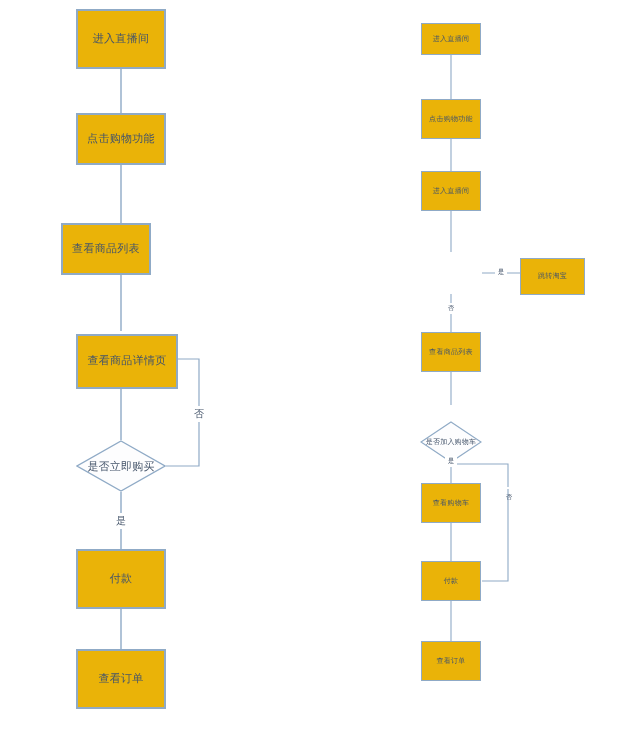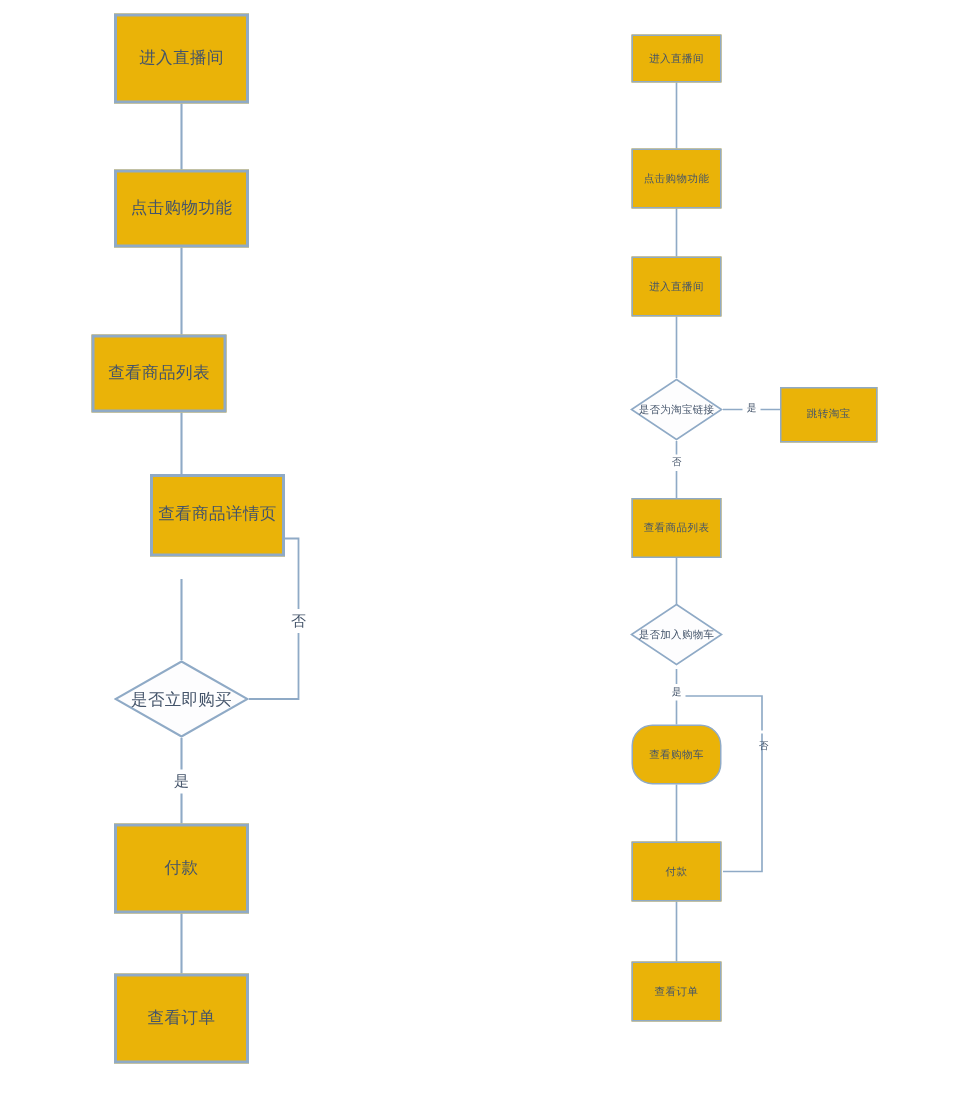--- a/index.html
+++ b/index.html
@@ -133,21 +133,21 @@
 
     <polyline points="451,464 508,464 508,581 482,581" stroke-width="1.1"></polyline>
   </svg>
 
   <div class="node left-node" style="left:76px; top:9px; width:90px; height:60px;">进入直播间</div>
 
   <div class="node left-node" style="left:76px; top:113px; width:90px; height:52px;">点击购物功能</div>
 
   <div class="node left-node" style="left:61px; top:223px; width:90px; height:52px;">查看商品列表</div>
 
-  <div class="node left-node" style="left:76px; top:316px; width:90px; height:55px;margin-left:24px;">查看商品详情页</div>
+  <div class="node left-node" style="left:76px; top:334px; width:102px; height:55px;">查看商品详情页</div>
 
   <div class="diamond-wrap left-node" style="left:76px; top:440px; width:90px; height:52px;text-align:right;">
     <svg width="90" height="52" viewBox="0 0 90 52">
       <polygon points="45,1 89,26 45,51 1,26" fill="#fdfdfe" stroke="#8faac6" stroke-width="1.4"></polygon>
     </svg>
     <div class="diamond-label">是否立即购买</div>
   </div>
 
   <div class="node left-node" style="left:76px; top:549px; width:90px; height:60px;">付款</div>
 
@@ -156,39 +156,33 @@
   <div class="edge-label left-lbl" style="left:191px; top:406px; width:16px;">否</div>
 
   <div class="edge-label left-lbl" style="left:113px; top:513px; width:16px;">是</div>
 
   <div class="node right-node" style="left:421px; top:23px; width:60px; height:32px;">进入直播间</div>
 
   <div class="node right-node" style="left:421px; top:99px; width:60px; height:40px;">点击购物功能</div>
 
   <div class="node right-node" style="left:421px; top:171px; width:60px; height:40px;">进入直播间</div>
 
-  <div class="diamond-wrap right-node" style="left:420px; top:252px; width:62px; height:42px;">
-    <svg width="62" height="42" viewBox="0 0 62 42">
-      <polygon points="31,1 61,21 31,41 1,21" fill="#fdfdfe" stroke="#8faac6" stroke-width="1.1"></polygon>
-    </svg>
-    <div class="diamond-label">是否为淘宝链接</div>
-  </div>
 
   <div class="node right-node" style="left:520px; top:258px; width:65px; height:37px;">跳转淘宝</div>
 
   <div class="node right-node" style="left:421px; top:332px; width:60px; height:40px;">查看商品列表</div>
 
-  <div class="diamond-wrap right-node" style="left:420px; top:402px; width:62px; height:42px;">
+  <div class="diamond-wrap right-node" style="left:420px; top:421px; width:62px; height:42px;">
     <svg width="62" height="42" viewBox="0 0 62 42">
       <polygon points="31,1 61,21 31,41 1,21" fill="#fdfdfe" stroke="#8faac6" stroke-width="1.1"></polygon>
     </svg>
     <div class="diamond-label">是否加入购物车</div>
   </div>
 
-  <div class="node right-node" style="left:421px; top:483px; width:60px; height:40px;border-radius:14px;">查看购物车</div>
+  <div class="node right-node" style="left:421px; top:483px; width:60px; height:40px;">查看购物车</div>
 
   <div class="node right-node" style="left:421px; top:561px; width:60px; height:40px;">付款</div>
 
   <div class="node right-node" style="left:421px; top:641px; width:60px; height:40px;">查看订单</div>
 
   <div class="edge-label right-lbl" style="left:495px; top:267px; width:12px;">是</div>
 
   <div class="edge-label right-lbl" style="left:445px; top:303px; width:12px;">否</div>
 
   <div class="edge-label right-lbl" style="left:445px; top:456px; width:12px;">是</div>

